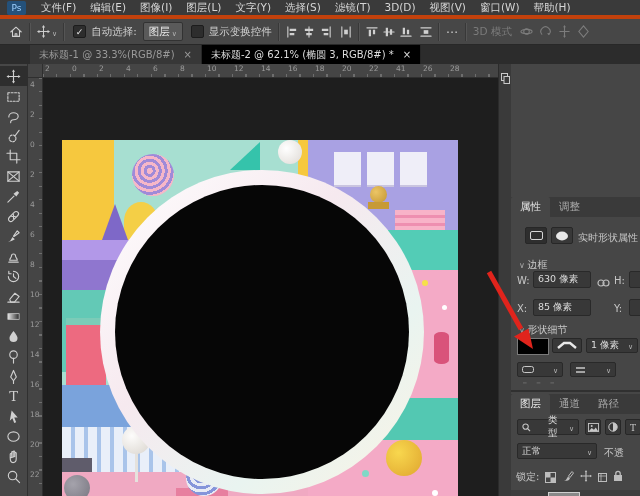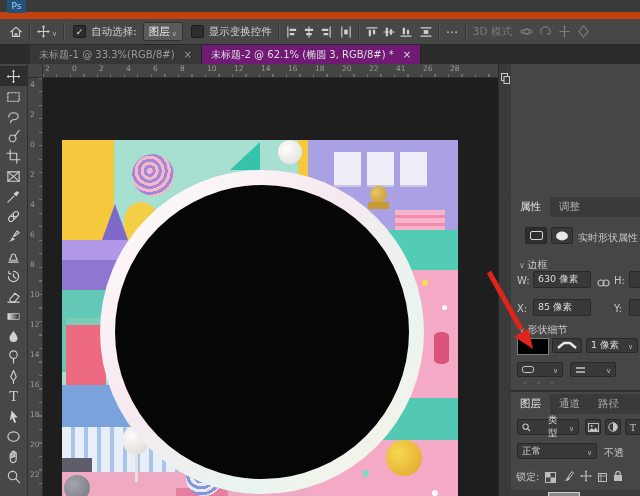--- a/index.html
+++ b/index.html
@@ -1,21 +1,21 @@
 <!DOCTYPE html>
 <html><head>
 <meta charset="utf-8">
 <style>
   html,body{margin:0;padding:0}
   body{width:640px;height:496px;position:relative;overflow:hidden;background:#464646;
        font-family:"DejaVu Sans","Liberation Sans",sans-serif;-webkit-font-smoothing:antialiased}
   .abs{position:absolute}
   
   #menubar{left:0;top:0;width:640px;height:19px;background:#3a3a3a;display:flex;align-items:center;
-           font-size:10.5px;color:#d6d6d6;border-bottom:7px solid #c2410c;box-sizing:border-box;z-index:5}
+           font-size:10.5px;color:#d6d6d6;border-bottom:4px solid #c2410c;box-sizing:border-box;z-index:5}
   #ps-logo{width:19px;height:14px;margin:0 8px 0 7px;background:#1d4precede}
   #ps-logo{background:#24517a;color:#9fd1ff;font-size:9px;display:flex;align-items:center;justify-content:center;border-radius:2px}
   .menu-item{padding:0 7px;white-space:nowrap;cursor:default}
   
   #optionsbar{left:0;top:19px;width:640px;height:26px;background:#474747;display:flex;align-items:center;
               font-size:10.5px;color:#cfcfcf;border-bottom:1px solid #282828;box-sizing:border-box;z-index:5}
   .sep{width:1px;height:18px;background:#383838;border-right:1px solid #555;margin:0 6px;flex:0 0 auto}
   .obtn{display:flex;align-items:center;justify-content:center;flex:0 0 auto}
   .caret::after{content:"∨";font-size:7px;color:#b5b5b5;margin-left:2px}
   .checkbox{width:11px;height:11px;background:#2d2d2d;border:1px solid #1c1c1c;border-radius:2px;
@@ -23,21 +23,21 @@
   .dropdown{background:#5a5a5a;border:1px solid #323232;border-radius:2px;height:17px;display:flex;
             align-items:center;padding:0 5px;color:#e9e9e9;margin:0 6px}
   .gray3d{color:#7b7b7b}
   .ti{stroke:#d0d0d0;fill:none;stroke-width:1.2;stroke-linecap:round;stroke-linejoin:round}
   .tif{fill:#d0d0d0;stroke:none}
   .gi{stroke:#7c7c7c;fill:none;stroke-width:1.2;stroke-linecap:round}
   
   #tabbar{left:0;top:45px;width:640px;height:19px;background:#2c2c2c;display:flex;align-items:flex-end;z-index:5}
   .doc-tab{height:19px;display:flex;align-items:center;padding:0 9px;font-size:10px;color:#9a9a9a;
            background:#373737;border-right:1px solid #262626;white-space:nowrap;cursor:default}
-  .doc-tab.active{background:#701a75;color:#dedede}
+  .doc-tab.active{background:#000000;color:#dedede}
   .doc-tab .close{margin-left:9px;font-size:10px;color:inherit}
   #tabbar .lead{width:30px;height:19px;flex:0 0 auto}
   
   #toolbar{left:0;top:64px;width:28px;height:432px;background:#474747;border-right:1px solid #303030;
            box-sizing:border-box;display:flex;flex-direction:column;align-items:center;padding-top:2px;z-index:4}
   .tool{width:28px;height:20px;display:flex;align-items:center;justify-content:center;cursor:pointer}
   .tool.selected{background:#2e2e2e}
   
   #canvas{left:28px;top:64px;width:470px;height:432px;background:#1e1e1e;overflow:hidden}
   #ruler-corner{left:0;top:0;width:15px;height:14px;background:#454545;border-right:1px solid #2f2f2f;border-bottom:1px solid #2f2f2f;box-sizing:border-box}
@@ -69,20 +69,34 @@
   .iconbtn{background:#383838;border:1px solid #272727;border-radius:2px;display:flex;align-items:center;justify-content:center;box-sizing:border-box}
   
   #arrow{left:0;top:0;width:640px;height:496px;pointer-events:none;z-index:60}
   .dot{border-radius:50%;position:absolute}
 </style>
 </head>
 <body>
 
 <div id="menubar" class="abs">
   <div id="ps-logo">Ps</div>
+  <div style="display:flex">
+
+  <span class="menu-item">文件(F)</span>
+      <span class="menu-item">编辑(E)</span>
+      <span class="menu-item">图像(I)</span>
+      <span class="menu-item">图层(L)</span>
+      <span class="menu-item">文字(Y)</span>
+      <span class="menu-item">选择(S)</span>
+      <span class="menu-item">滤镜(T)</span>
+      <span class="menu-item">3D(D)</span>
+      <span class="menu-item">视图(V)</span>
+      <span class="menu-item">窗口(W)</span>
+      <span class="menu-item">帮助(H)</span>
+    </div>
 </div>
 
 <div id="optionsbar" class="abs">
   <span class="obtn" style="margin-left:9px">
     <svg width="14" height="14" viewBox="0 0 16 16">
         <path class="ti" d="M2 8l6-5.5L14 8M4 7v6h8V7M7 13v-3h2v3"></path>
       </svg>
   </span>
   <span class="sep"></span>
   <span class="obtn">

